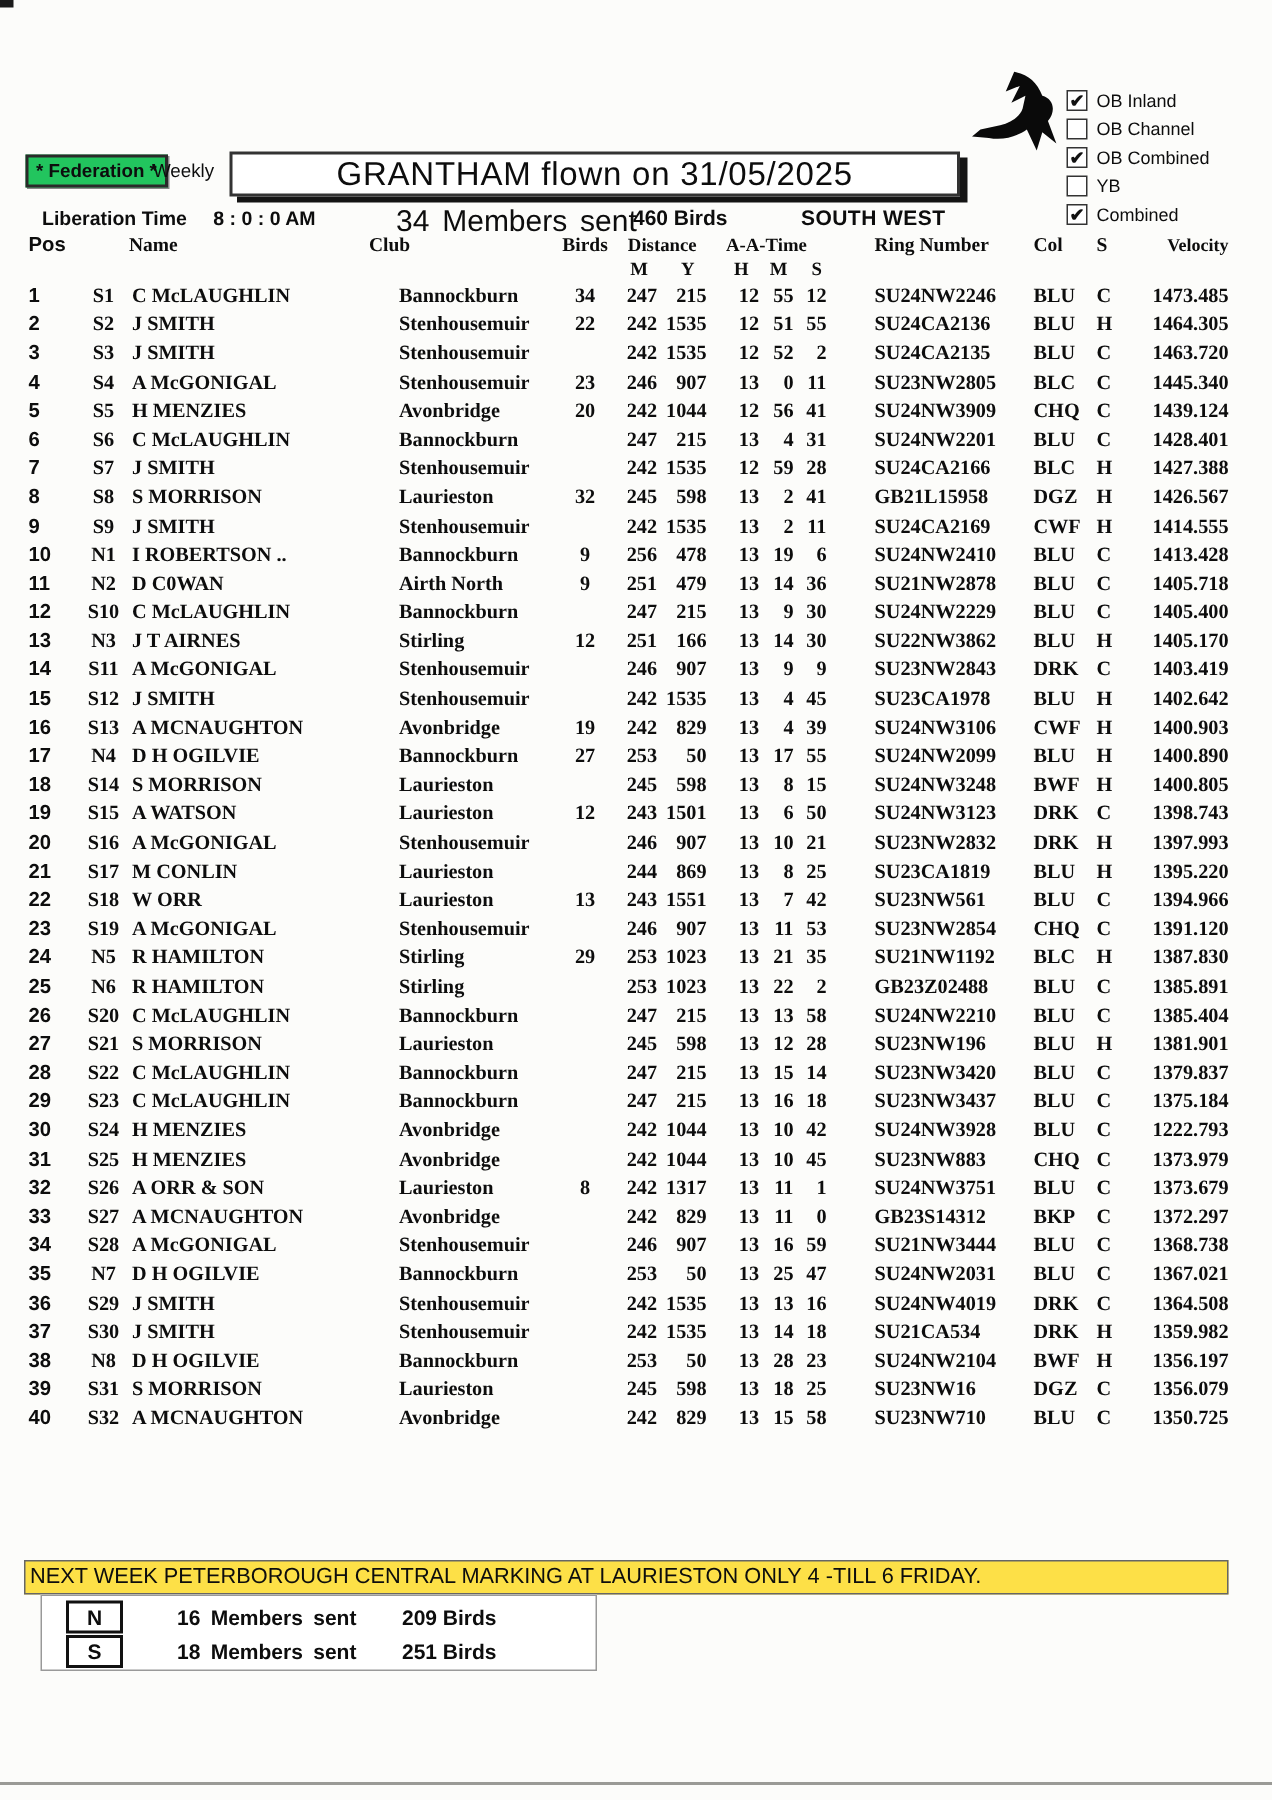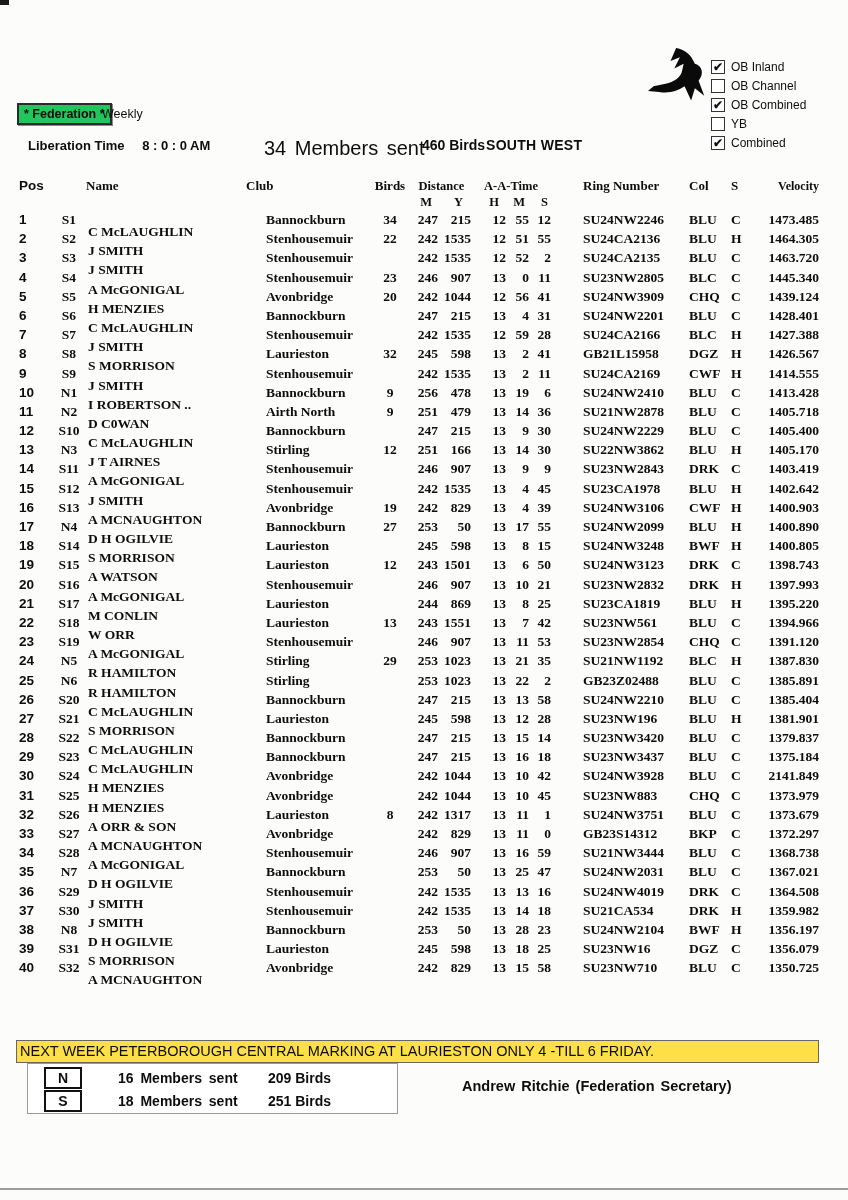--- a/index.html
+++ b/index.html
@@ -23,33 +23,33 @@
           padding:2px 5px;font-size:12.5px;font-weight:bold;box-shadow:1px 1px 0 #888;}
   .weekly{position:absolute;left:102px;top:107px;font-size:12.5px;}
   .racebox{position:absolute;left:153px;top:101px;width:483px;height:26px;border:2px solid #333;
            background:#fff;box-shadow:5px 4px 0 #141414;display:flex;align-items:center;justify-content:center;}
   .racebox span{font-size:22px;letter-spacing:.5px;}
 
   .libline{position:absolute;left:28px;top:138px;font-size:13px;font-weight:bold;}
   .libline .libtime{margin-left:14px;}
   .members{position:absolute;left:264px;top:137px;font-size:20px;font-weight:normal;word-spacing:3px;}
   .birdsTot{position:absolute;left:422px;top:137px;font-size:14px;font-weight:bold;}
-  .section{position:absolute;left:486px;top:137px;font-size:14px;font-weight:bold;letter-spacing:.3px;}
+  .section{position:absolute;left:534px;top:137px;font-size:14px;font-weight:bold;letter-spacing:.3px;}
 
   
-  .tbl{position:absolute;left:16px;top:177px;width:812px;
+  .tbl{position:absolute;left:16px;top:154px;width:812px;
        font-family:"Liberation Serif",serif;font-weight:bold;font-size:13.5px;}
   .grid{display:grid;grid-template-columns:30px 40px 160px 122px 44px 26px 33px 35px 23px 22px 30px 108px 42px 28px 60px;}
   .hrow1{height:18px;line-height:18px;font-size:13px;}
   .hrow2{height:15px;line-height:14px;font-size:12.5px;}
   .drow{height:19.2px;line-height:19.2px;}
   .c{white-space:nowrap;overflow:visible;}
   .c-pos{padding-left:3px;font-family:"Liberation Sans",sans-serif;font-size:13.5px;}
   .c-code{padding-left:6px;font-weight:bold;text-align:center;}
-  .c-name{padding-left:2px;margin-top:12px;}
+  .c-name{padding-left:2px;}
   .c-club{padding-left:6px;margin-left:14px;}
   .c-birds{text-align:center;}
   .num{text-align:right;}
   .c-ring{padding-left:2px;}
   .c-vel{text-align:right;}
   .h-name{grid-column:3;text-align:left;}
   .h-club{grid-column:4;text-align:left;}
   .h-birds{grid-column:5;text-align:center;}
   .h-dist{grid-column:6 / span 2;text-align:center;font-size:12.5px;}
   .h-aat{grid-column:8 / span 3;text-align:center;font-size:12.5px;}
@@ -113,20 +113,23 @@
 
     <div class="cbrow">
       <span class="cbbox">✔</span>
       <span class="cblabel">Combined</span>
     </div>
   </div>
 
   <div class="fedbtn">* Federation *</div>
   <div class="weekly">Weekly</div>
 
+  <div class="racebox">
+    <span>GRANTHAM flown on 31/05/2025</span>
+  </div>
 
   <div class="libline">
     <span>Liberation Time</span>
     <span class="libtime">8 : 0 : 0 AM</span>
   </div>
   <div class="members">34 Members sent</div>
   <div class="birdsTot">460 Birds</div>
   <div class="section">SOUTH WEST</div>
 
   <div class="tbl">
@@ -681,21 +684,21 @@
       <div class="c c-birds"></div>
       <div class="c num">242</div>
       <div class="c num">1044</div>
       <div class="c num">13</div>
       <div class="c num">10</div>
       <div class="c num">42</div>
       <div class="c"></div>
       <div class="c c-ring">SU24NW3928</div>
       <div class="c">BLU</div>
       <div class="c">C</div>
-      <div class="c c-vel">2141.849</div>
+      <div class="c c-vel">1222.793</div>
     </div>
 
     <div class="grid drow">
       <div class="c c-pos">31</div>
       <div class="c c-code">S25</div>
       <div class="c c-name">H MENZIES</div>
       <div class="c c-club">Avonbridge</div>
       <div class="c c-birds"></div>
       <div class="c num">242</div>
       <div class="c num">1044</div>
@@ -882,15 +885,14 @@
       <div class="sumbirds">209 Birds</div>
     </div>
 
     <div class="sumrow r1">
       <div class="codebox">S</div>
       <div class="summembers">18 Members sent</div>
       <div class="sumbirds">251 Birds</div>
     </div>
   </div>
 
-  <div class="secretary">Andrew Ritchie  (Federation Secretary)</div>
   <div class="botline"></div>
 </div>
 
 </body></html>

